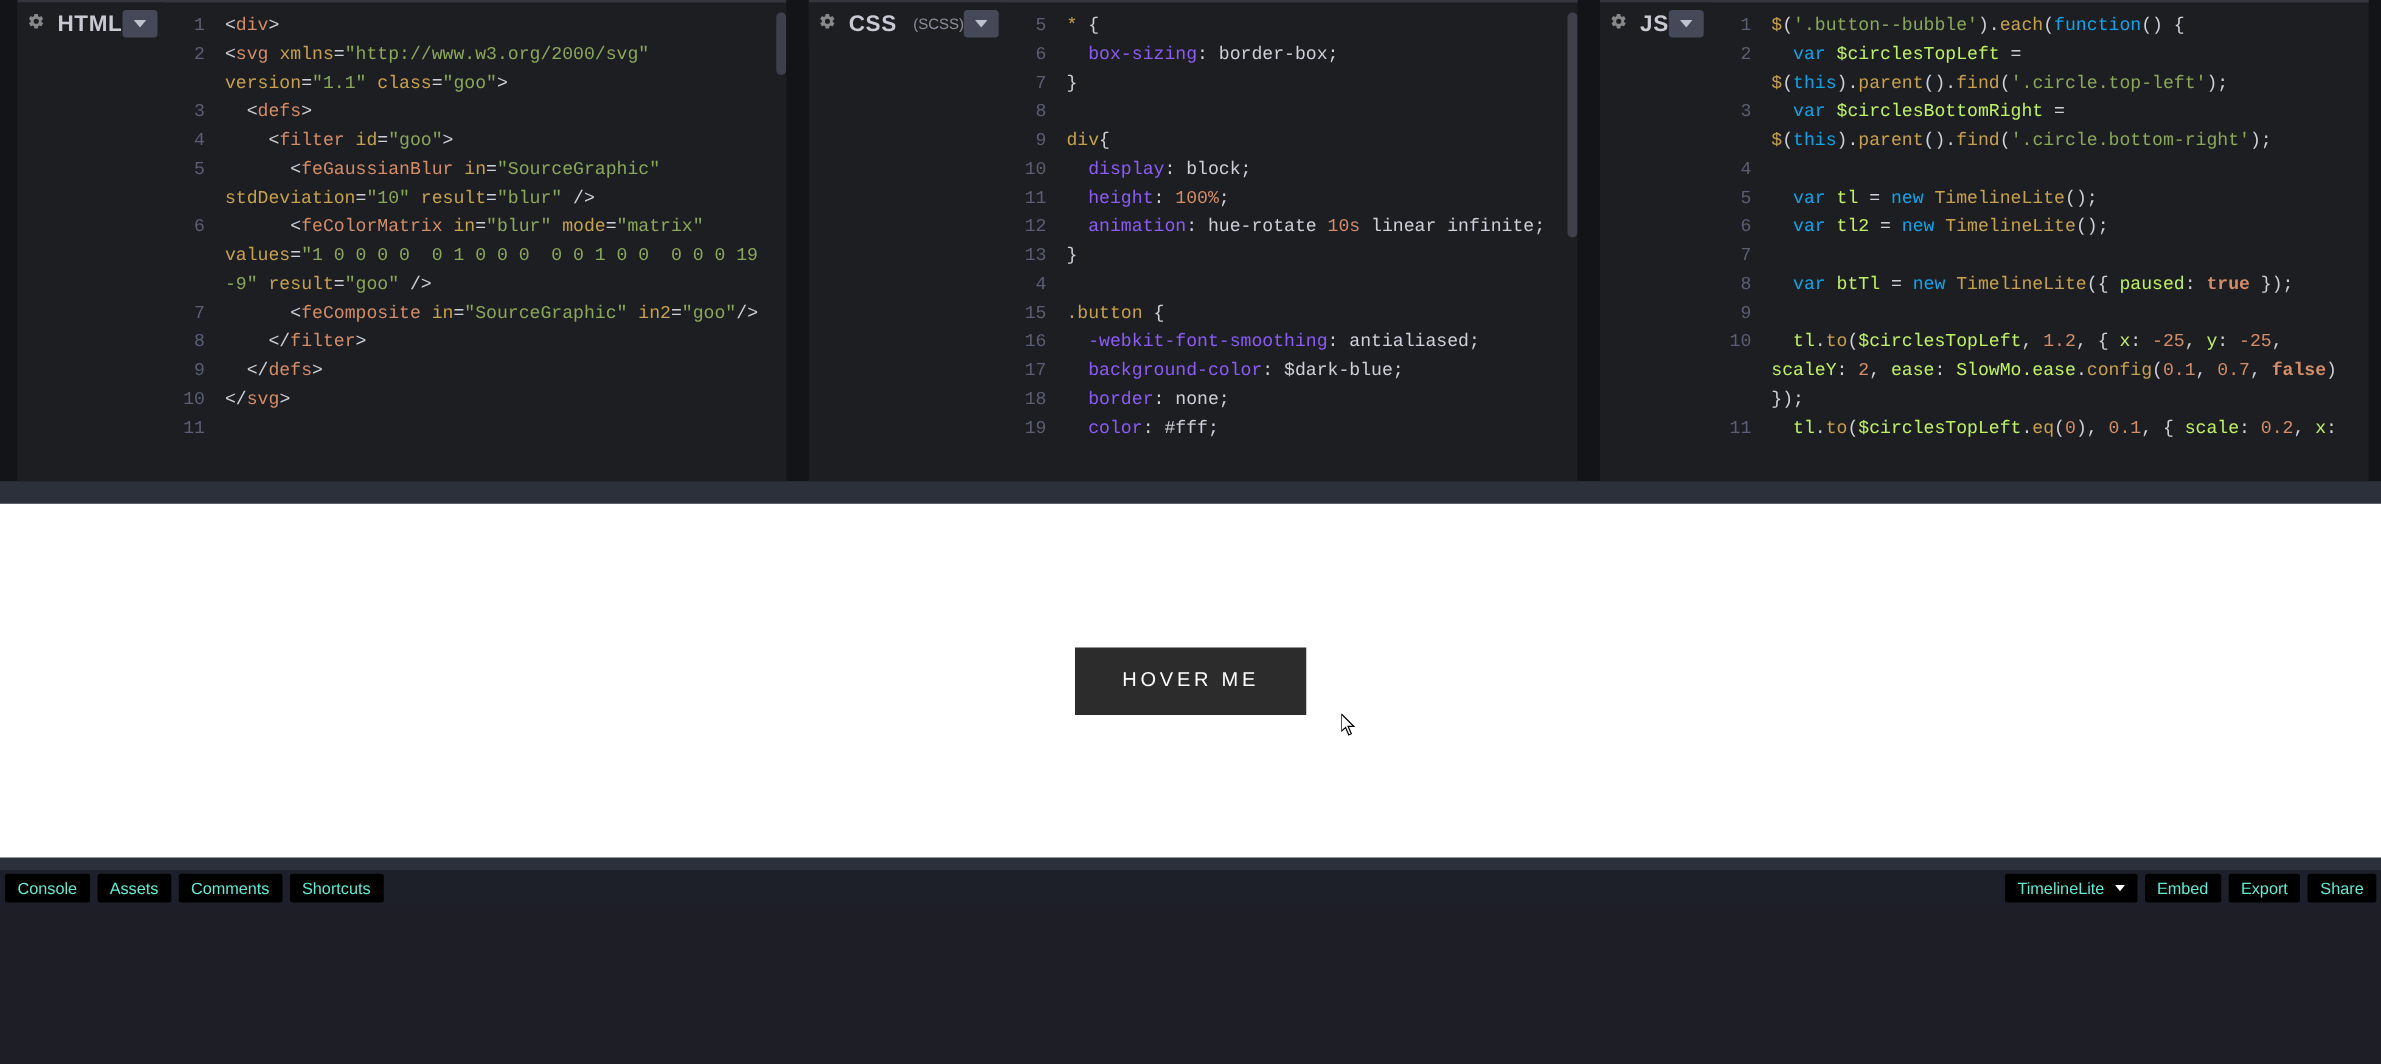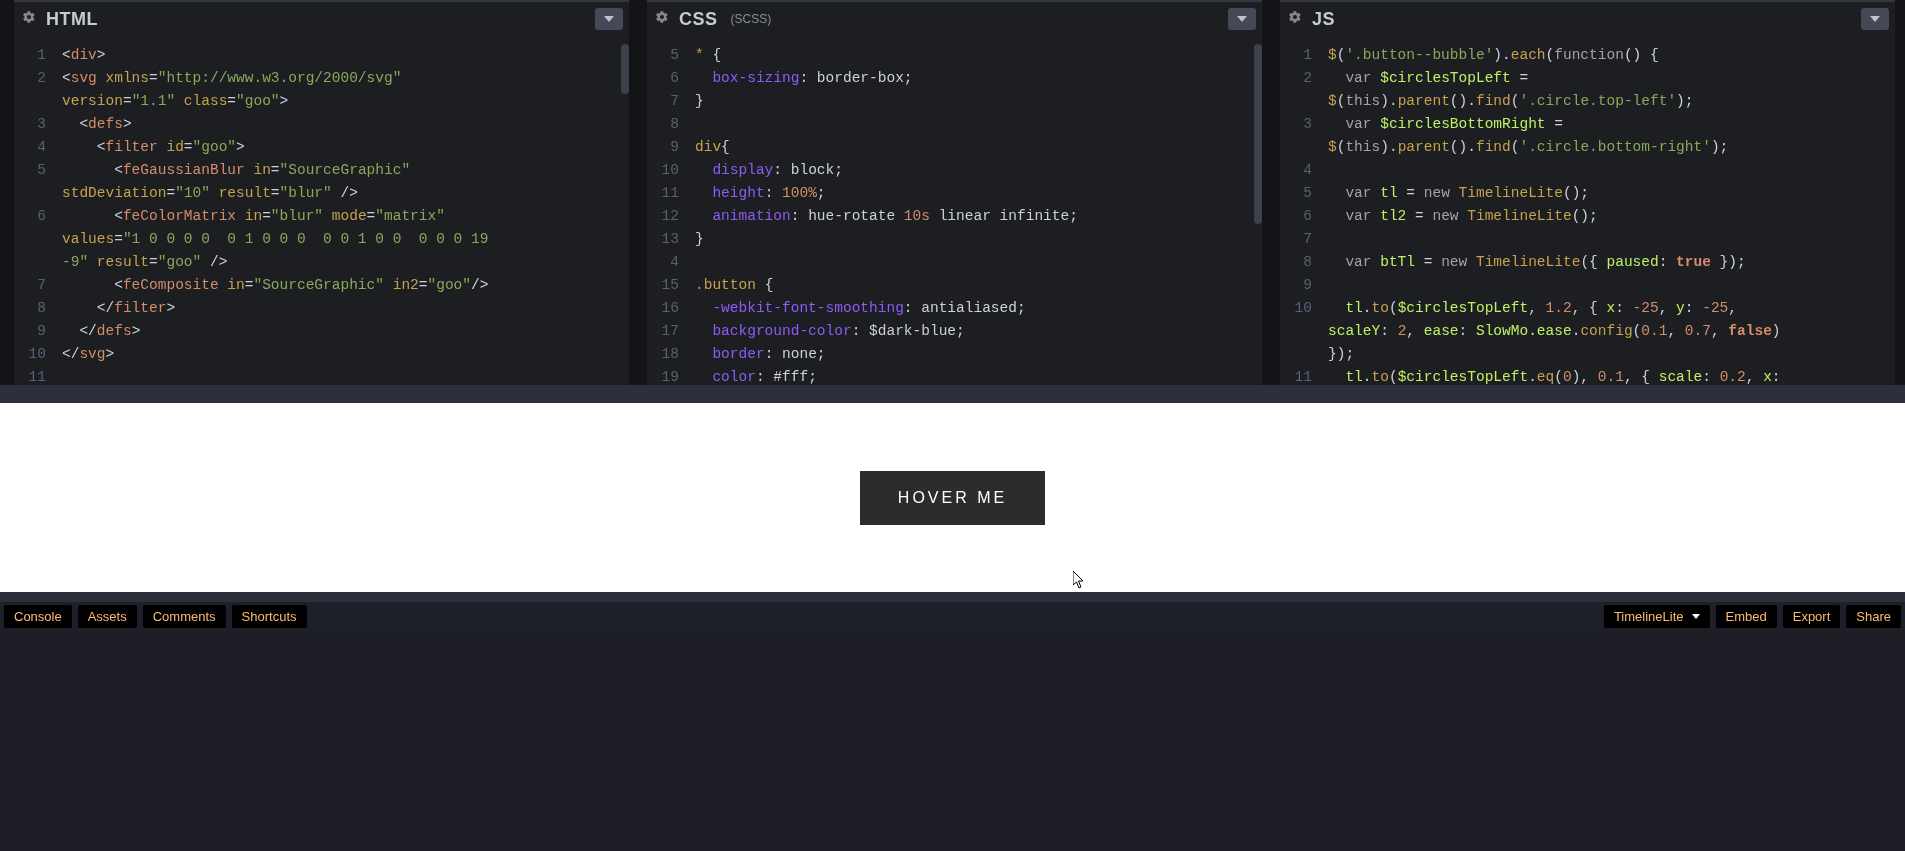--- a/index.html
+++ b/index.html
@@ -1,61 +1,61 @@
 <!DOCTYPE html>
 <html><head>
 <meta charset="utf-8">
 <style>
 * { margin: 0; padding: 0; box-sizing: border-box; }
 html, body { width: 1905px; height: 851px; overflow: hidden; font-family: "Helvetica Neue", Arial, sans-serif; background: #1e1f26; color: #ccc; }
 
 .panels { display: flex; height: 385px; gap: 18px; padding: 0 10px 0 14px; background: #131417; }
-.panel { flex: 1; background: #1d1e22; display: flex; flex-direction: column; min-width: 0; border-top: 2px solid #34363e; }
+.panel { flex: 1; background: #1d1e22; display: flex; flex-direction: row; min-width: 0; border-top: 2px solid #34363e; }
 .panel-header { display: flex; align-items: center; justify-content: space-between; background: #1d1e22; height: 34px; padding: 0 6px 0 8px; }
 .panel-header-left { display: flex; align-items: center; gap: 10px; }
 .gear { width: 14px; height: 14px; color: #888; }
 .panel-title { color: #c7c9d3; font-weight: 700; font-size: 18px; letter-spacing: 0.5px; }
 .panel-sub { color: #8a8d99; font-size: 12px; margin-left: 3px; font-weight: 400; }
 .panel-dd { width: 28px; height: 22px; background: #444857; border-radius: 3px; display: flex; align-items: center; justify-content: center; color: #bfc2cc; }
 
 .editor { flex: 1; display: flex; font-family: "SFMono-Regular", Consolas, "Liberation Mono", Menlo, monospace; font-size: 14.5px; line-height: 23px; overflow: hidden; position: relative; }
 .gutter { text-align: right; color: #5a5f73; padding: 8px 8px 0 0; user-select: none; min-width: 40px; }
 .gutter .ln { display: block; white-space: pre; }
 .code { flex: 1; padding: 8px 0 0 8px; white-space: pre; overflow: hidden; }
 .codeline { display: block; }
 
 
 .t-tag { color: #d38d69; }      
 .t-attr { color: #c7a24d; }     
 .t-str { color: #8aa85a; }      
 .t-prop { color: #8b5cf6; }     
 .t-num { color: #d38d69; }
-.t-kw { color: #a3a3a3; }       
+.t-kw { color: #0ea5e9; }       
 .t-var { color: #bef264; }
 .t-punc { color: #cdd0d9; }
 .t-fn { color: #c7a24d; }
 .t-sel { color: #c7a24d; }
 .t-plain { color: #cdd0d9; }
 .t-val { color: #cdd0d9; }
 .t-bool { color: #d38d69; font-weight: bold; }
 
 .scrollbar { position: absolute; right: 0; top: 8px; width: 8px; height: 180px; background: #3e414c; border-radius: 4px; }
 .scrollbar.sm { height: 50px; }
 
 .splitter { height: 18px; background: #2c303a; }
 
-.preview { height: 189px; background: #ffffff; display: flex; align-items: center; justify-content: center; position: relative; }
+.preview { height: 283px; background: #ffffff; display: flex; align-items: center; justify-content: center; position: relative; }
 .hover-btn { background: #2c2c2c; color: #fff; padding: 18px 38px; font-size: 16px; letter-spacing: 3px; border: none; font-family: inherit; }
 .cursor { position: absolute; left: 1073px; top: 168px; width: 12px; height: 18px; pointer-events: none; }
 
 .splitter2 { height: 10px; background: #2c303a; }
 
 .footer { height: 28px; background: #1e2029; display: flex; align-items: center; justify-content: space-between; padding: 0 4px; font-size: 13px; }
 .footer-left, .footer-right { display: flex; gap: 6px; }
-.fbtn { background: #000; color: #fdba74; padding: 4px 10px; border-radius: 2px; font-size: 13px; display: flex; align-items: center; gap: 4px; }
+.fbtn { background: #000; color: #5eead4; padding: 4px 10px; border-radius: 2px; font-size: 13px; display: flex; align-items: center; gap: 4px; }
 .fbtn.dd::after { content: ""; border-left: 4px solid transparent; border-right: 4px solid transparent; border-top: 5px solid #fff; margin-left: 4px; }
 </style>
 </head>
 <body>
 
 <div class="panels">
 
   <div class="panel">
     <div class="panel-header">
       <div class="panel-header-left">

